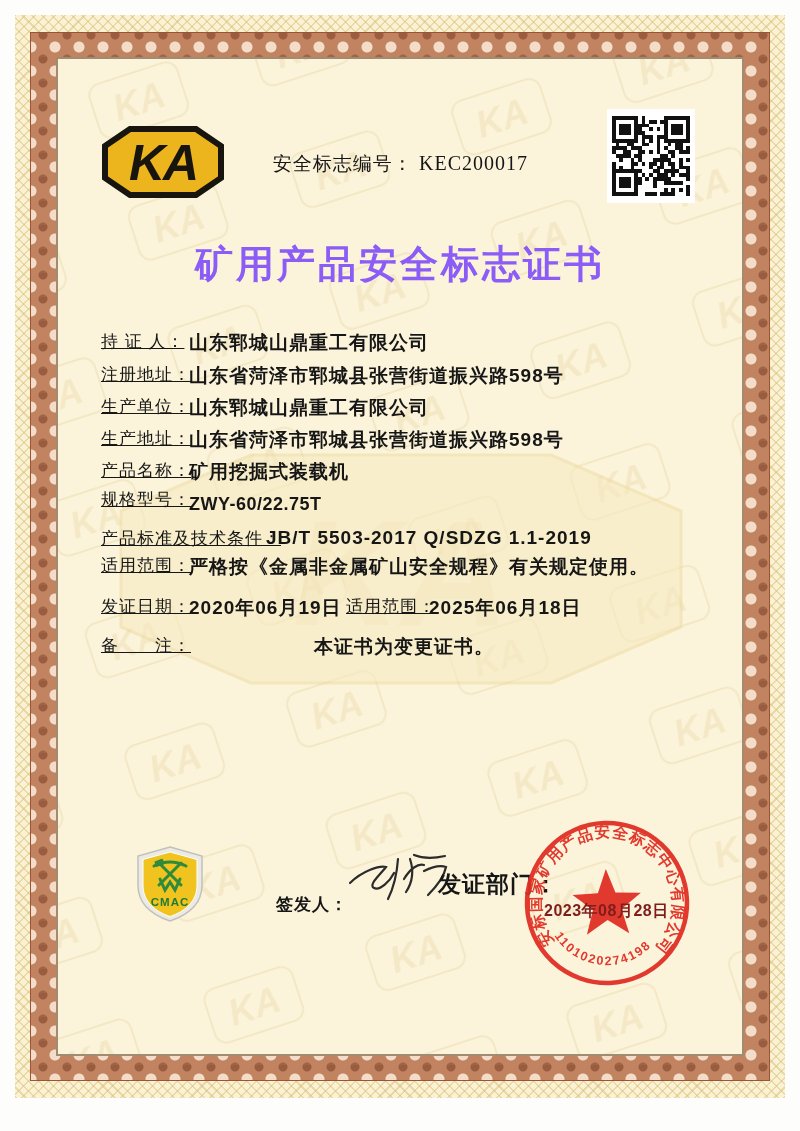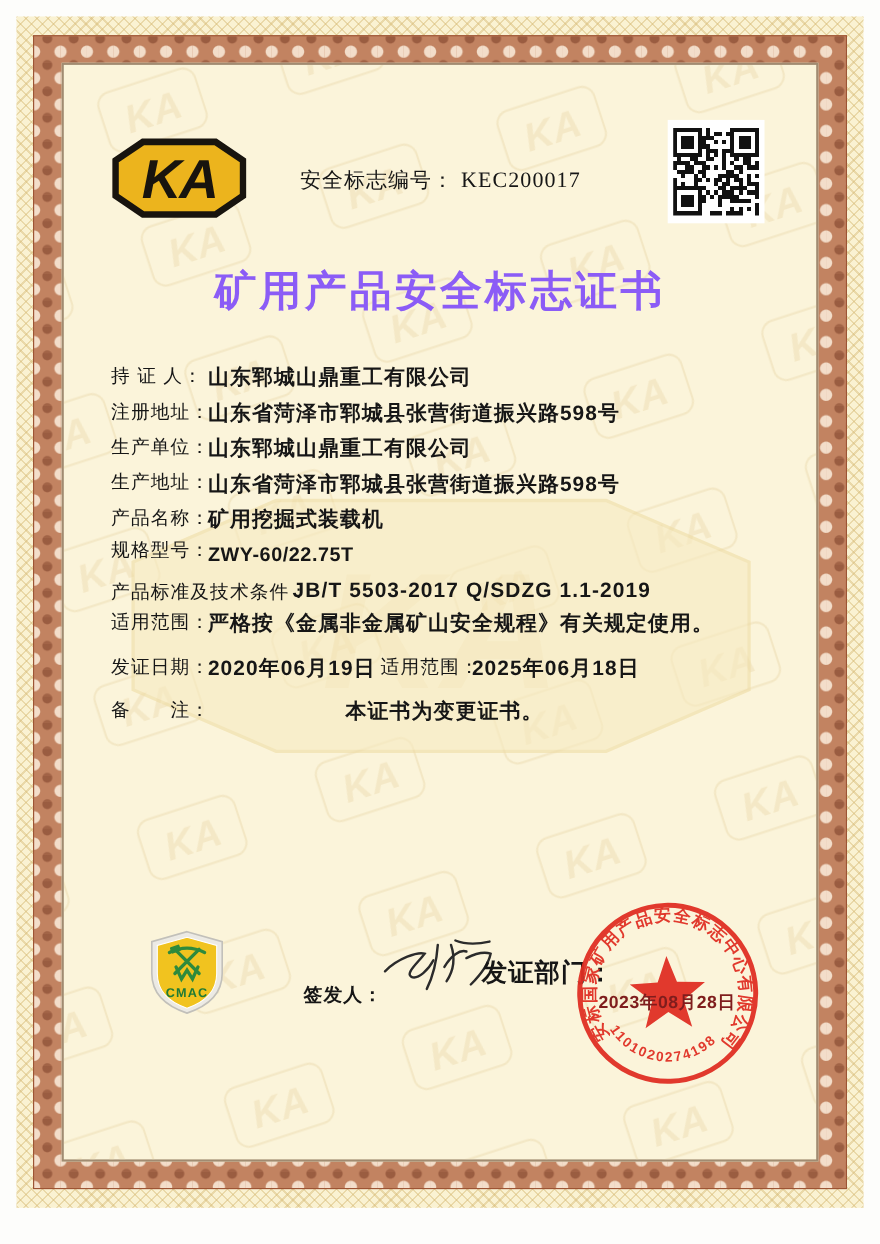--- a/index.html
+++ b/index.html
@@ -29,21 +29,21 @@
            font-size:19px;letter-spacing:1px;white-space:nowrap;}
   .cert-no .num{font-family:"Liberation Serif",serif;font-size:20px;letter-spacing:1px;}
   .qr-box{position:absolute;left:549px;top:50px;width:88px;height:94px;background:#ffffff;}
   .qr-box svg{position:absolute;left:5px;top:7px;width:78px;height:80px;}
 
   .title{position:absolute;left:0;right:0;top:180px;text-align:center;
          font-family:"Liberation Serif",serif;font-weight:bold;font-size:38px;
          letter-spacing:3px;color:#8b5cf6;}
 
   
-  .lbl{position:absolute;left:43px;font-size:17px;letter-spacing:1px;white-space:nowrap;}
+  .lbl{position:absolute;left:43px;font-size:17px;letter-spacing:1px;white-space:nowrap;text-decoration:underline;}
   .val{position:absolute;left:131px;font-size:19px;font-weight:bold;letter-spacing:1px;white-space:nowrap;}
   .kai{font-family:"Liberation Serif",serif;}
   .model{font-size:18px;letter-spacing:.5px;}
 
   .statement{position:absolute;left:38px;top:668px;width:614px;font-size:16.5px;font-weight:bold;
              line-height:19.6px;text-align:justify;text-indent:2em;letter-spacing:.4px;}
 
   
   .cmac{position:absolute;left:74px;top:786px;width:76px;height:78px;}
   .signer-lbl{position:absolute;left:218px;top:806px;font-size:17px;font-weight:bold;letter-spacing:1px;margin-top:28px;}

